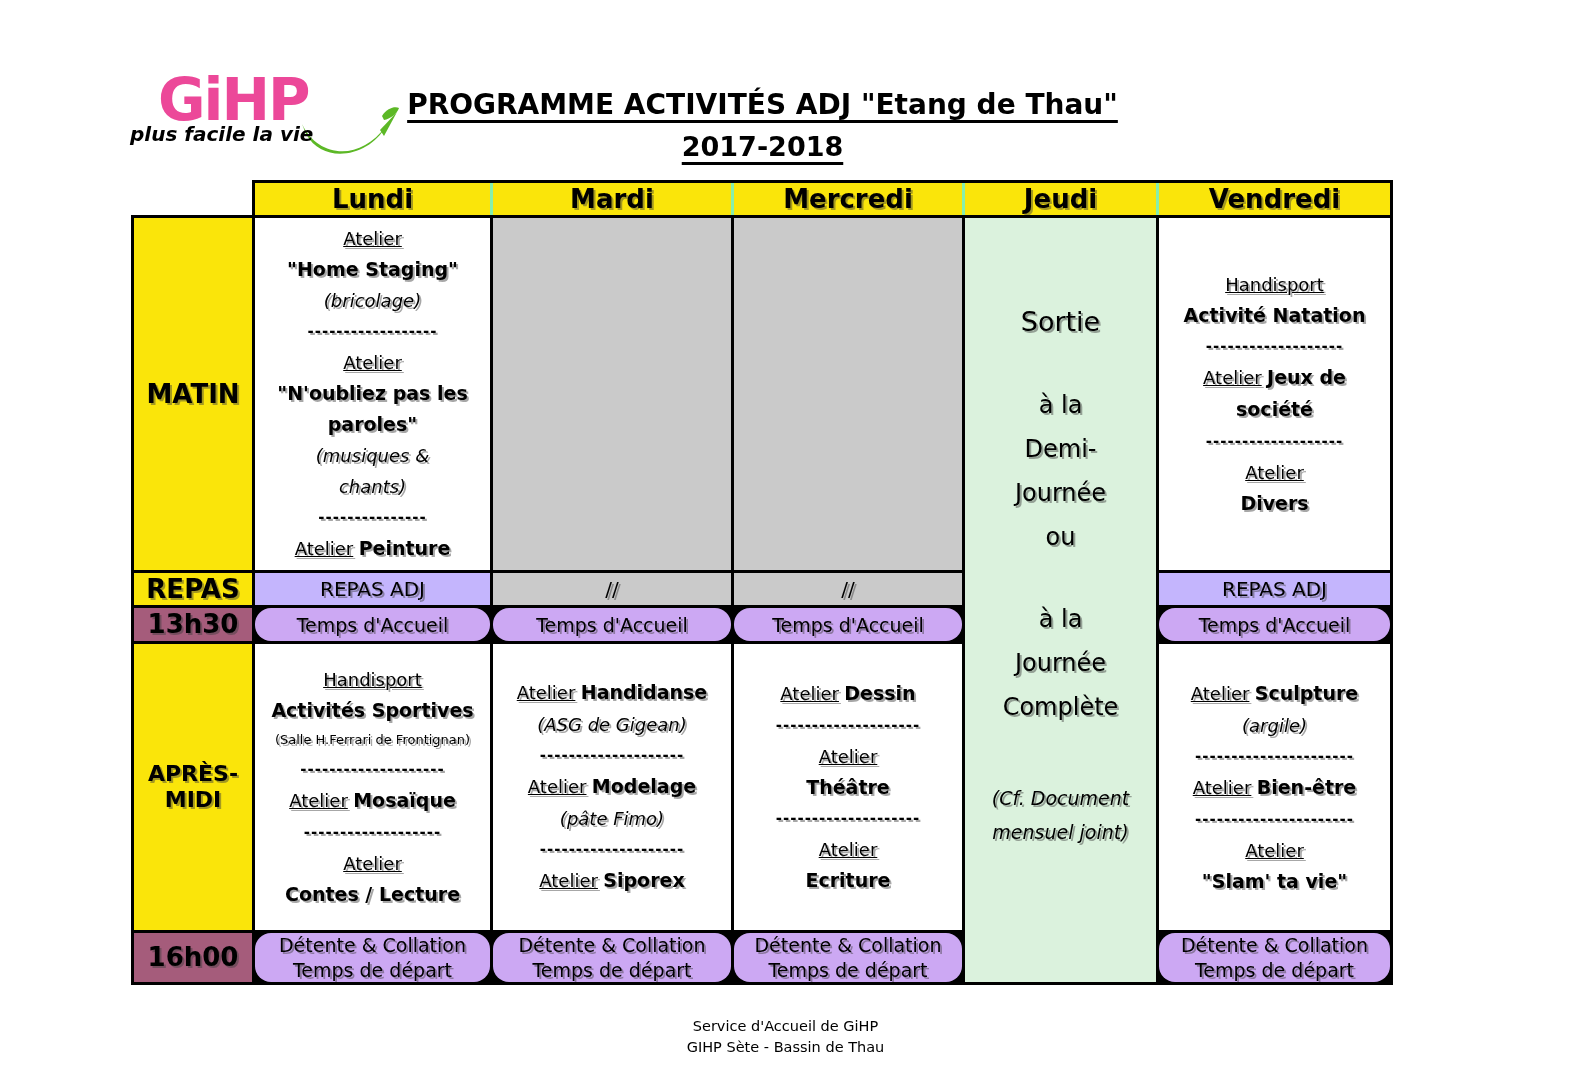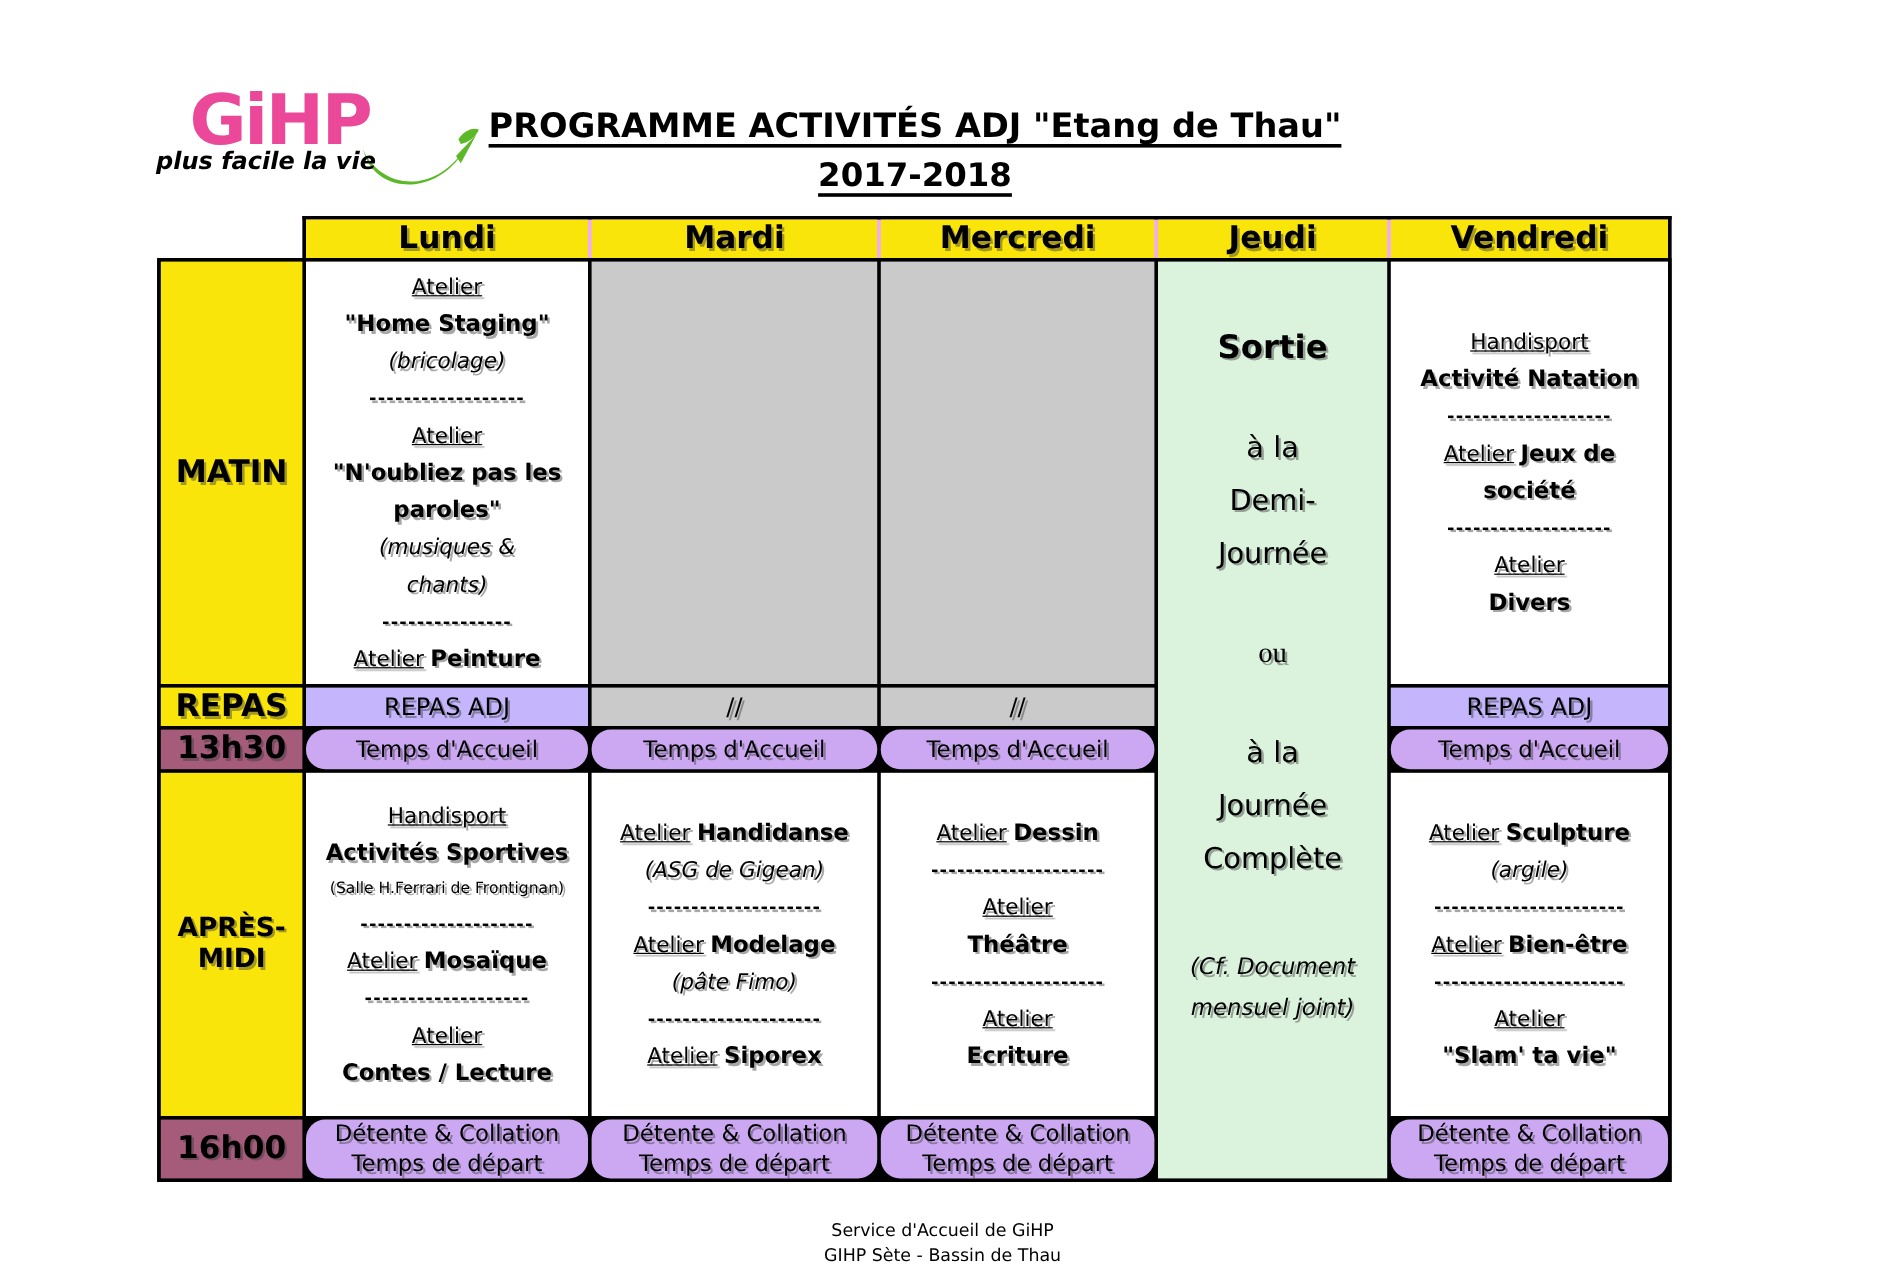--- a/index.html
+++ b/index.html
@@ -17,21 +17,21 @@
   
   .title{position:absolute;left:365px;top:88px;width:795px;text-align:center;}
   .title-l1{font-size:28px;font-weight:bold;text-decoration:underline;
             text-decoration-thickness:3px;text-underline-offset:6px;white-space:nowrap;}
   .title-l2{margin-top:10px;font-size:27px;font-weight:bold;text-decoration:underline;
             text-decoration-thickness:3px;text-underline-offset:6px;}
 
   
   .day-header-row{position:absolute;left:252px;top:180px;display:grid;
     grid-template-columns:235px 238px 228px 191px 231px;grid-template-rows:32px;
-    gap:3px;background:#f0abfc;border:3px solid #000;border-bottom:none;
+    gap:3px;background:#86efac;border:3px solid #000;border-bottom:none;
     text-shadow:2px 2px 0 rgba(60,60,60,0.45);}
   .day-header{background:#fae50a;display:flex;align-items:center;justify-content:center;
     font-size:26px;font-weight:bold;}
 
   .body-grid{position:absolute;left:131px;top:215px;display:grid;
     grid-template-columns:118px 235px 238px 228px 191px 231px;
     grid-template-rows:352px 32px 33px 286px 49px;
     gap:3px;background:#000;border:3px solid #000;
     text-shadow:2px 2px 0 rgba(60,60,60,0.45);}
   .cell{display:flex;flex-direction:column;align-items:center;justify-content:center;
@@ -53,24 +53,24 @@
   .it{font-size:18px;font-style:italic;}
   .sm{font-size:13px;line-height:28px;}
   .sep{font-size:15px;font-weight:bold;letter-spacing:1px;line-height:31px;}
   .pre{margin-right:0.3em;}
 
   .simple{font-size:20px;}
   .accueil{font-size:19px;}
   .fin-line{font-size:19px;line-height:25px;}
 
   .cell-jeudi{grid-column:5;grid-row:1 / span 5;justify-content:flex-start;}
-  .jt{margin-top:56px;font-size:27px;font-weight:bold;}
+  .jt{margin-top:88px;font-size:27px;font-weight:normal;}
   .jl{font-size:24px;line-height:44px;}
   .jgap1{margin-top:46px;}
-  .jgap2{margin-top:40px;font-family:Liberation Serif, serif;}
+  .jgap2{}
   .jgap3{margin-top:38px;}
   .jn{margin-top:52px;font-size:19px;font-style:italic;line-height:34px;}
 
   
   .footer{position:absolute;left:0;top:1016px;width:1571px;text-align:center;
           font-size:14.5px;line-height:21px;}
 </style>
 </head>
 <body>
 

